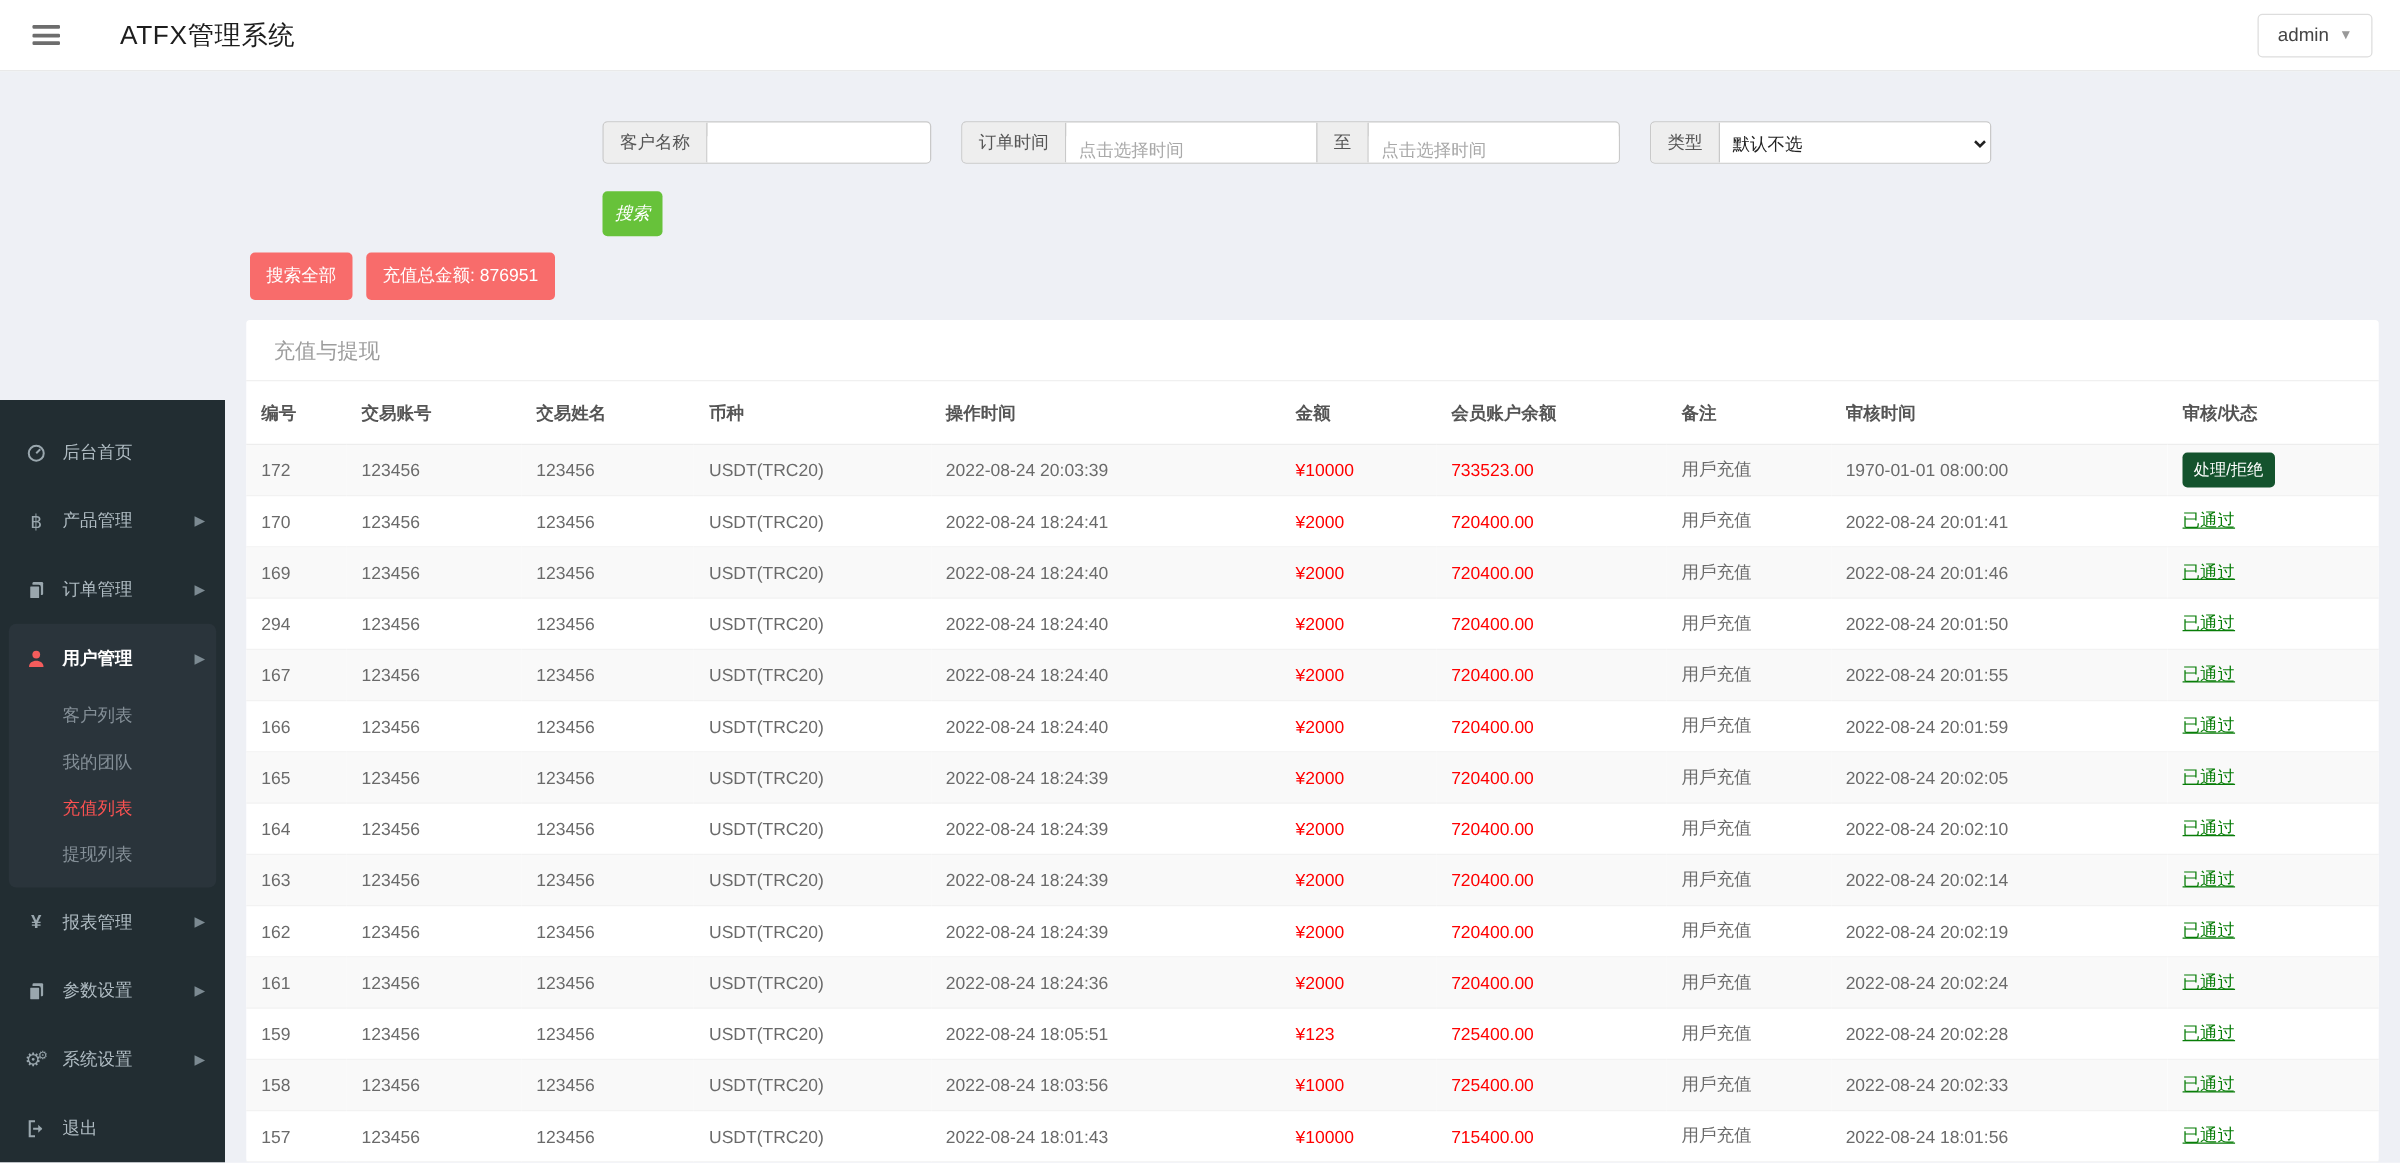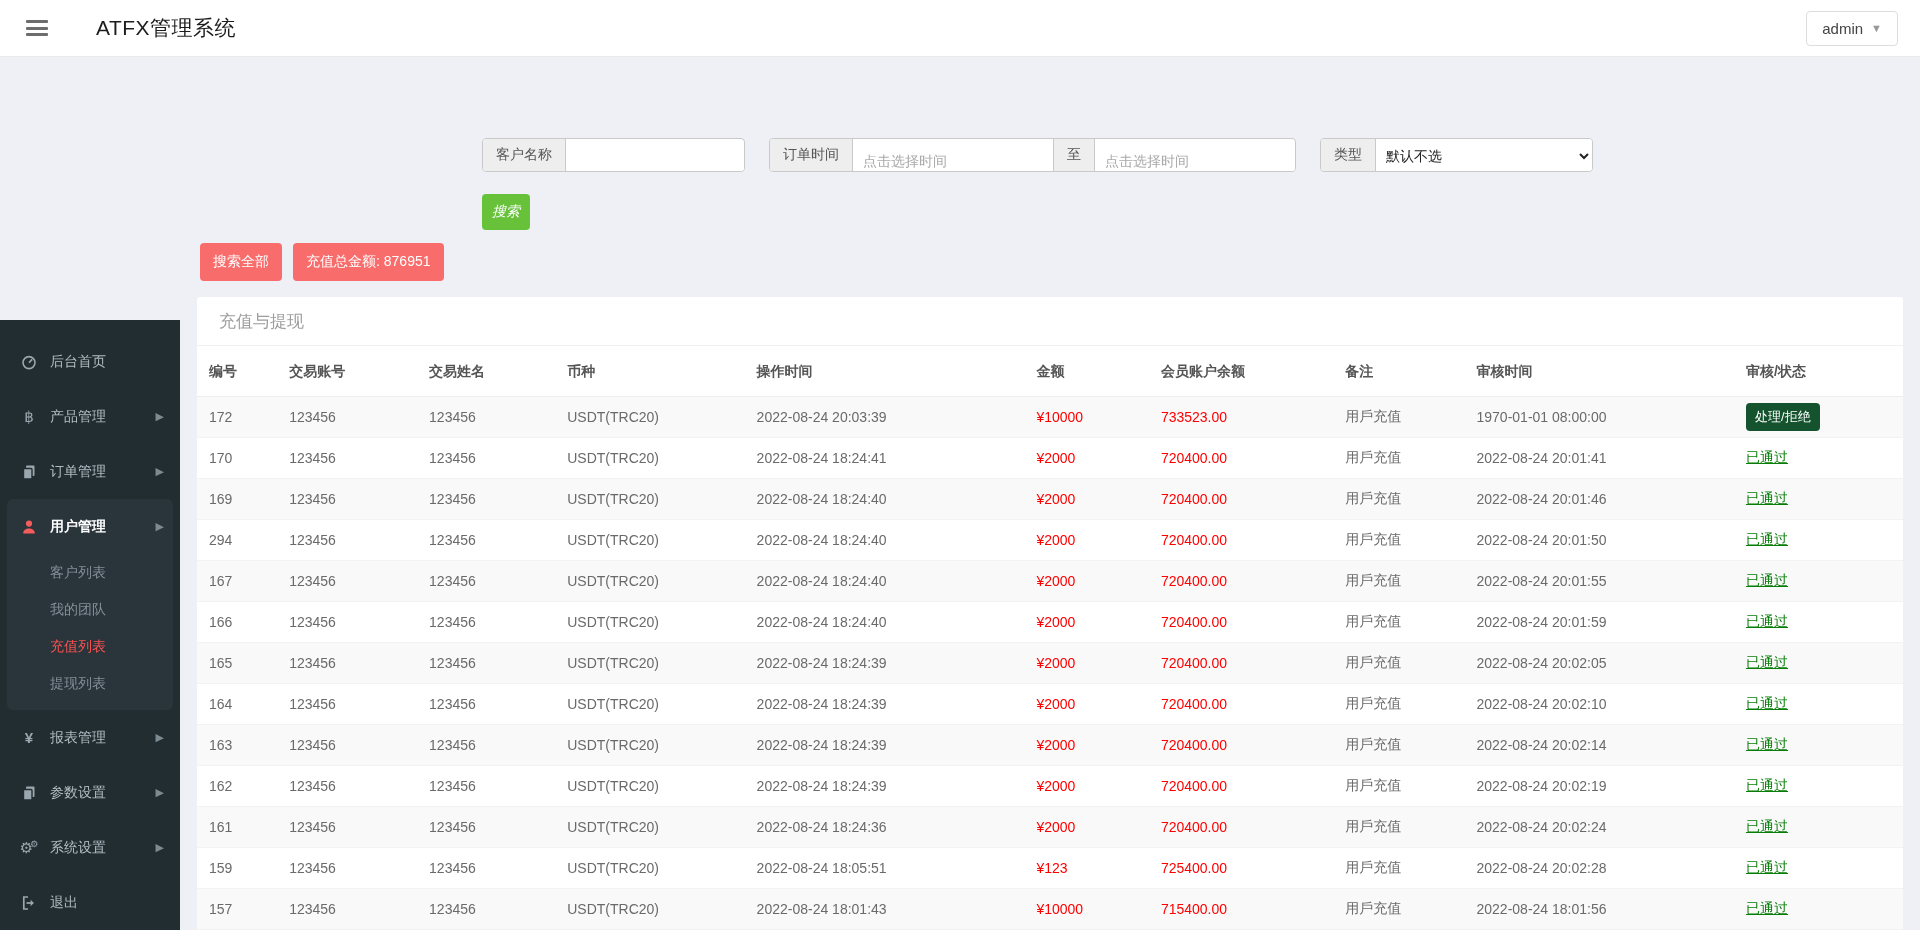--- a/index.html
+++ b/index.html
@@ -386,20 +386,32 @@
               <td>123456</td>
               <td>USDT(TRC20)</td>
               <td>2022-08-24 18:05:51</td>
               <td class="red">¥123</td>
               <td class="red">725400.00</td>
               <td>用戶充值</td>
               <td>2022-08-24 20:02:28</td>
               <td><span class="status-pass">已通过</span></td>
             </tr>
             <tr>
+              <td>158</td>
+              <td>123456</td>
+              <td>123456</td>
+              <td>USDT(TRC20)</td>
+              <td>2022-08-24 18:03:56</td>
+              <td class="red">¥1000</td>
+              <td class="red">725400.00</td>
+              <td>用戶充值</td>
+              <td>2022-08-24 20:02:33</td>
+              <td><span class="status-pass">已通过</span></td>
+            </tr>
+            <tr>
               <td>157</td>
               <td>123456</td>
               <td>123456</td>
               <td>USDT(TRC20)</td>
               <td>2022-08-24 18:01:43</td>
               <td class="red">¥10000</td>
               <td class="red">715400.00</td>
               <td>用戶充值</td>
               <td>2022-08-24 18:01:56</td>
               <td><span class="status-pass">已通过</span></td>

